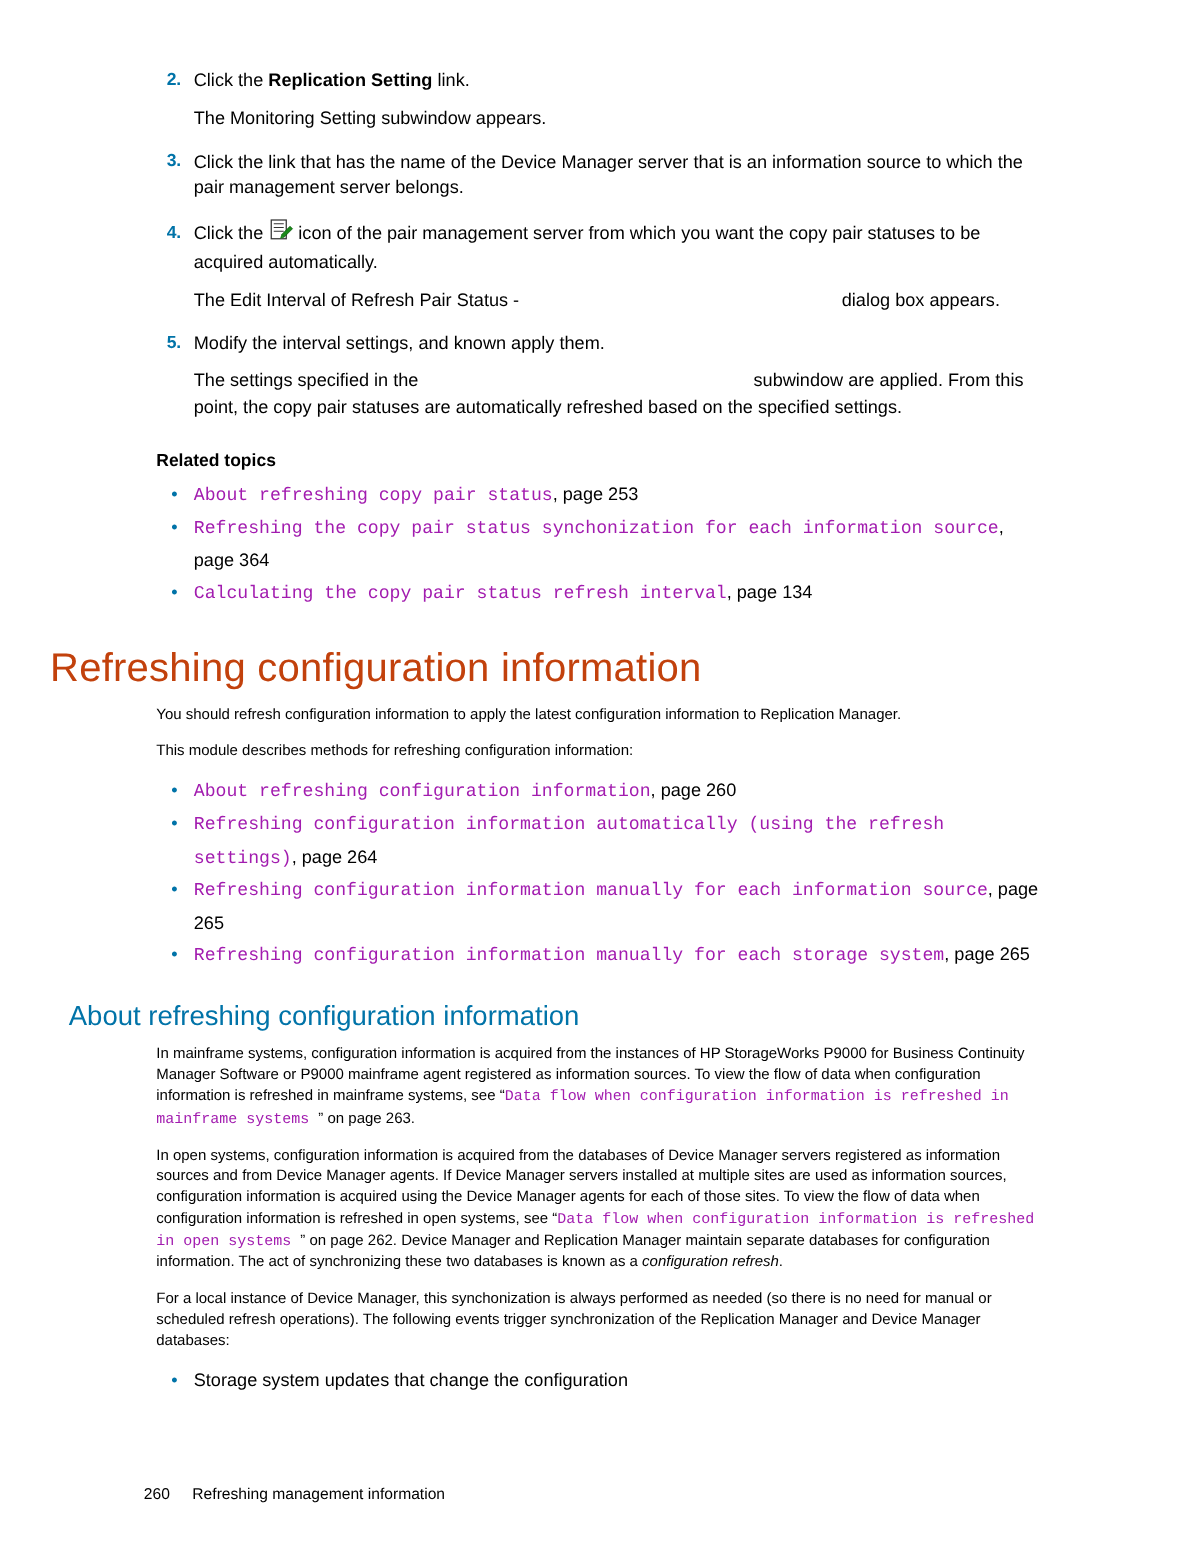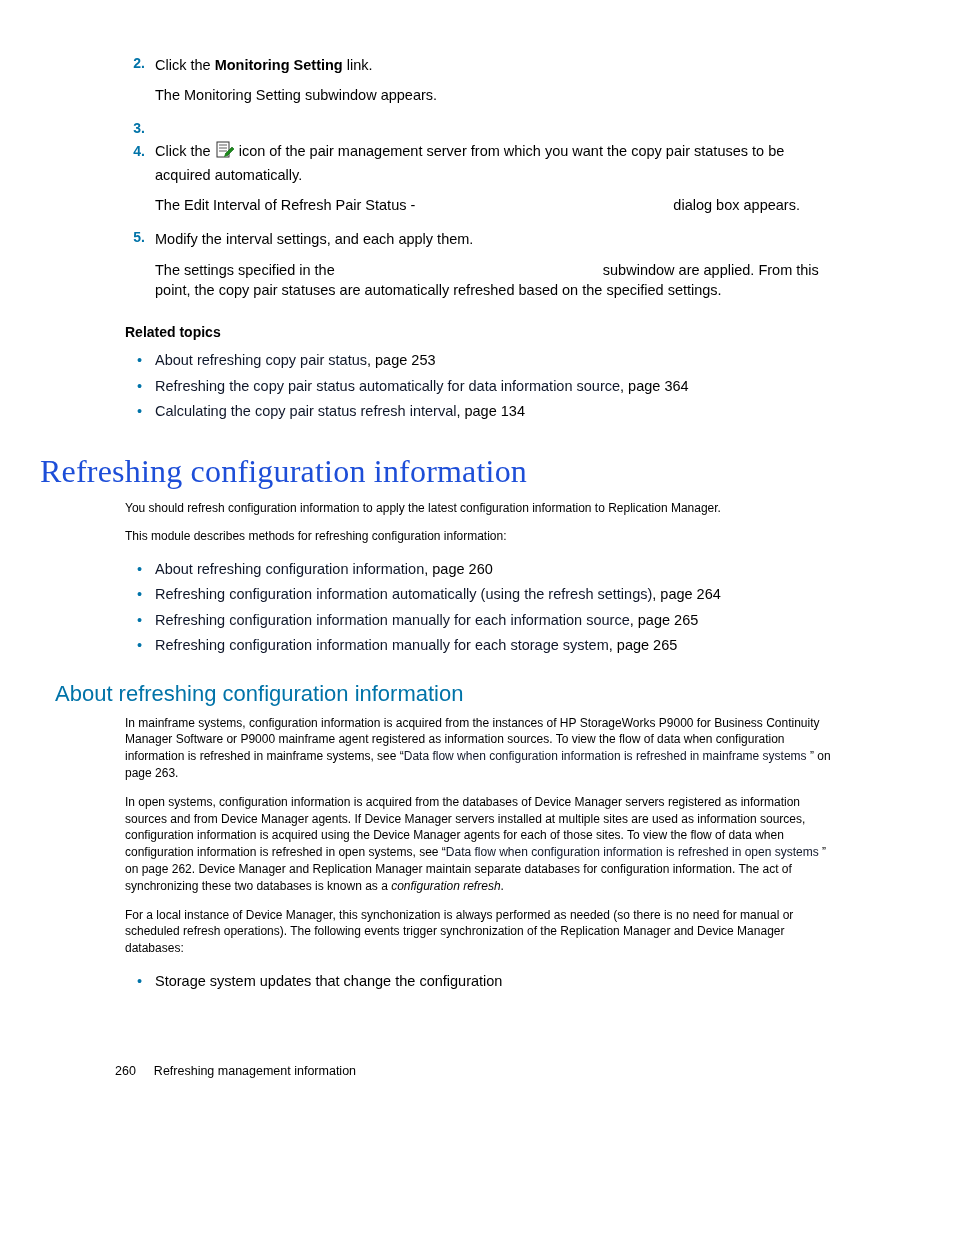--- a/index.html
+++ b/index.html
@@ -61,28 +61,29 @@
     font-size: 14.5px;
     line-height: 1.75;
   }
   ul.bullets > li::before {
     content: "•";
     position: absolute;
     left: 0;
     color: #0073a8;
   }
   .link {
-    color: #0f172a;
+    color: #a21caf;
+    font-family: Liberation Mono, monospace;
   }
   h1.section {
     font-size: 32px;
     font-weight: normal;
-    color: #1d4ed8;
+    color: #c2410c;
     margin: 28px 0 10px -75px;
-    font-family: Liberation Serif, serif;
+    font-family: Liberation Sans, sans-serif;
     letter-spacing: 0.2px;
   }
   h2.subsection {
     font-size: 22px;
     font-weight: normal;
     color: #0073a8;
     margin: 22px 0 8px -60px;
   }
   .body-text {
     font-size: 12px;
@@ -108,56 +109,57 @@
 </style>
 </head>
 <body>
 
 <div class="page">
 
   <ol class="steps">
     <li>
       <span class="step-num">2.</span>
       <div class="step-body">
-        <p><span>Click the </span><span class="bold">Monitoring Setting</span><span> link.</span></p>
+        <p><span>Click the </span><span class="bold">Replication Setting</span><span> link.</span></p>
         <p>The Monitoring Setting subwindow appears.</p>
       </div>
     </li>
     <li>
       <span class="step-num">3.</span>
       <div class="step-body">
+        <p>Click the link that has the name of the Device Manager server that is an information source to which the pair management server belongs.</p>
       </div>
     </li>
     <li>
       <span class="step-num" style="padding-top:3px;">4.</span>
       <div class="step-body">
         <p><span>Click the </span><span class="edit-icon"><svg width="20" height="20" viewBox="0 0 20 20">
                 <rect x="2" y="2" width="12" height="15" fill="#fff" stroke="#333" stroke-width="1"></rect>
                 <line x1="4" y1="5" x2="12" y2="5" stroke="#333" stroke-width="0.8"></line>
                 <line x1="4" y1="8" x2="12" y2="8" stroke="#333" stroke-width="0.8"></line>
                 <line x1="4" y1="11" x2="12" y2="11" stroke="#333" stroke-width="0.8"></line>
                 <path d="M 10 14 L 17 7 L 19 9 L 12 16 Z" fill="#1a8a1a" stroke="#0a5a0a" stroke-width="0.6"></path>
                 <path d="M 9 17 L 10 14 L 12 16 Z" fill="#1a8a1a"></path>
               </svg></span><span> icon of the pair management server from which you want the copy pair statuses to be acquired automatically.</span></p>
         <p><span>The Edit Interval of Refresh Pair Status - </span><span class="blankspace" style="width:250px;"></span><span> dialog box appears.</span></p>
       </div>
     </li>
     <li>
       <span class="step-num">5.</span>
       <div class="step-body">
-        <p>Modify the interval settings, and each apply them.</p>
+        <p>Modify the interval settings, and known apply them.</p>
         <p><span>The settings specified in the </span><span class="blankspace" style="width:260px;"></span><span> subwindow are applied. From this point, the copy pair statuses are automatically refreshed based on the specified settings.</span></p>
       </div>
     </li>
   </ol>
 
   <div class="related-heading">Related topics</div>
   <ul class="bullets">
     <li><span class="link">About refreshing copy pair status</span><span>, page 253</span></li>
-    <li><span class="link">Refreshing the copy pair status automatically for data information source</span><span>, page 364</span></li>
+    <li><span class="link">Refreshing the copy pair status synchonization for each information source</span><span>, page 364</span></li>
     <li><span class="link">Calculating the copy pair status refresh interval</span><span>, page 134</span></li>
   </ul>
 
   <h1 class="section">Refreshing configuration information</h1>
 
   <p class="body-text">You should refresh configuration information to apply the latest configuration information to Replication Manager.</p>
   <p class="body-text">This module describes methods for refreshing configuration information:</p>
 
   <ul class="bullets">
     <li><span class="link">About refreshing configuration information</span><span>, page 260</span></li>

